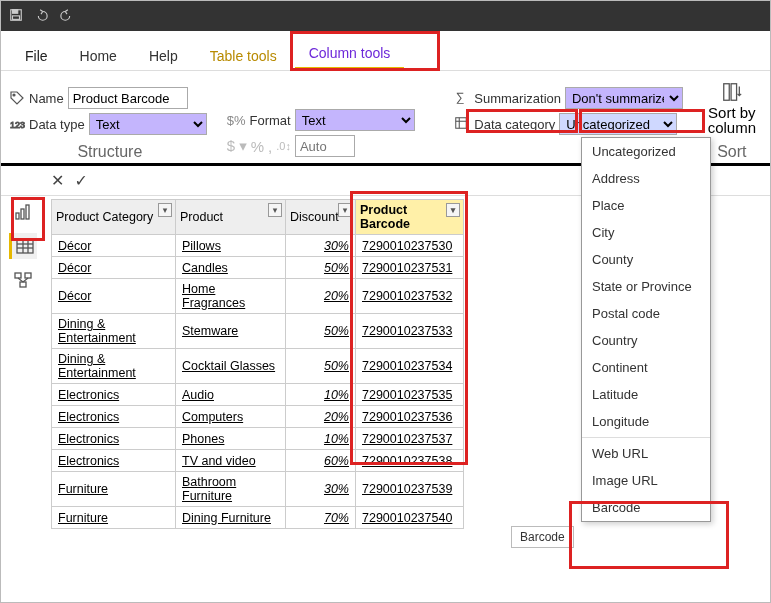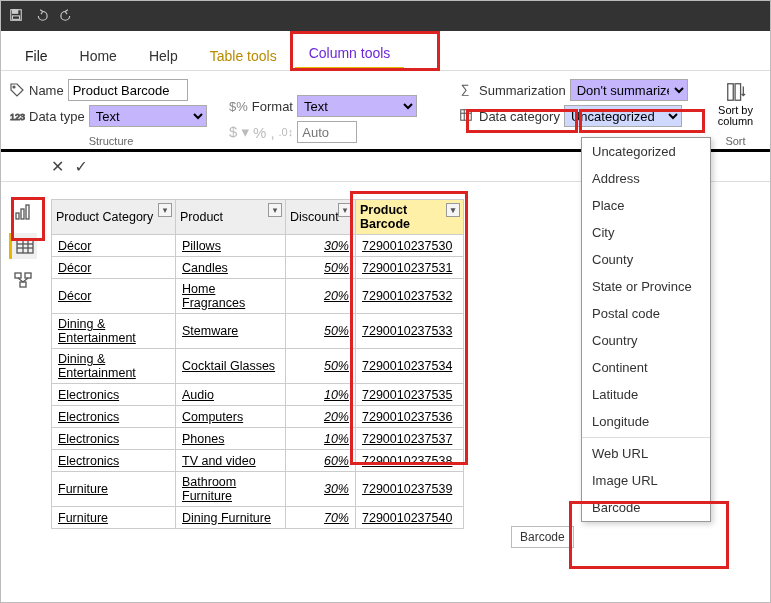--- a/index.html
+++ b/index.html
@@ -6,21 +6,21 @@
   body { background: #fff; width: 771px; height: 603px; overflow: hidden; position: relative; border:1px solid #bbb;}
   .titlebar { background: #333; height: 30px; display: flex; align-items: center; padding: 0 8px; gap: 10px; }
   .titlebar .tb-icon { color: #ccc; font-size: 14px; cursor: pointer; }
   .menubar { height: 40px; display: flex; align-items: flex-end; padding: 0 10px; gap: 4px; border-bottom: 1px solid #ddd; }
   .menu-item { padding: 6px 14px; font-size: 14px; color: #333; cursor: pointer; }
   .menu-item.file { color:#222; }
   .menu-item.active { color: #b88a00; }
   .menu-item.active2 { color: #6d28d9; border-bottom: 3px solid #e6b800; }
   .ribbon { display: flex; border-bottom: 3px solid #000000; align-items: flex-end; }
   .ribbon-group { padding: 6px 8px 2px 8px; border-right: none; position: relative; }
-  .ribbon-group .grp-label { font-size: 11px; color: #666; text-align: center; padding-top: 4px; }
+  .ribbon-group .grp-label { font-size: 16px; color: #666; text-align: center; padding-top: 4px; }
   .ribbon-row { display: flex; align-items: center; gap: 4px; margin-bottom: 4px; }
   .ribbon-label { font-size: 13px; color: #333; display:flex; align-items:center; gap:4px;}
   .ribbon-input { border: 1px solid #aaa; font-size: 13px; padding: 2px 4px; background: #fff; height:22px;}
   .ribbon-select { border: 1px solid #aaa; font-size: 13px; padding: 1px 2px; background: #c4b5fd; height:22px;}
   .faded { color: #bbb; }
   .sort-col { display:flex; flex-direction:column; align-items:center; gap:2px; padding:4px 6px;}
   .formula-bar { height: 30px; display: flex; align-items: center; padding: 0 6px 0 50px; gap:10px; border-bottom:1px solid #ddd;}
   .formula-bar .fb-icon { color: #444; font-size: 16px; cursor:pointer;}
   .viewstrip { position:absolute; left:0; top:198px; width:44px; display:flex; flex-direction:column; gap:8px; align-items:center;}
   .view-btn { width:28px; height:26px; display:flex; align-items:center; justify-content:center; color:#555; cursor:pointer;}
@@ -144,21 +144,21 @@
     <div class="grp-label" style="text-align:right;padding-right:30px">Properties</div>
   </div>
 
   <div class="ribbon-group" style="flex:1">
     <div class="sort-col">
       <svg width="26" height="22" viewBox="0 0 24 24" fill="none" stroke="#555" stroke-width="1.4">
           <rect x="3" y="3" width="6" height="18"></rect>
           <rect x="11" y="3" width="6" height="18"></rect>
           <path d="M20 6 L20 16 M18 14 L20 16 L22 14"></path>
         </svg>
-      <span style="font-size:11px;white-space:pre;text-align:center;line-height:1">Sort by
+      <span style="font-size:15px;white-space:pre;text-align:center;line-height:1">Sort by
 column</span>
     </div>
     <div class="grp-label">Sort</div>
   </div>
 </div>
 
 <div class="formula-bar">
   <span class="fb-icon">✕</span>
   <span class="fb-icon">✓</span>
 </div>

